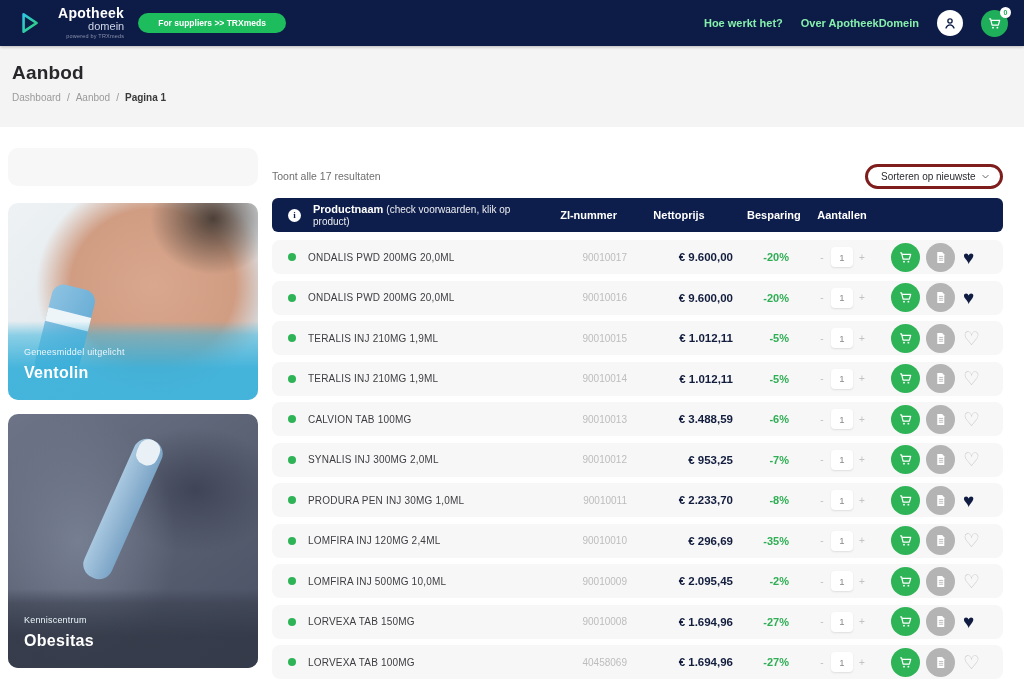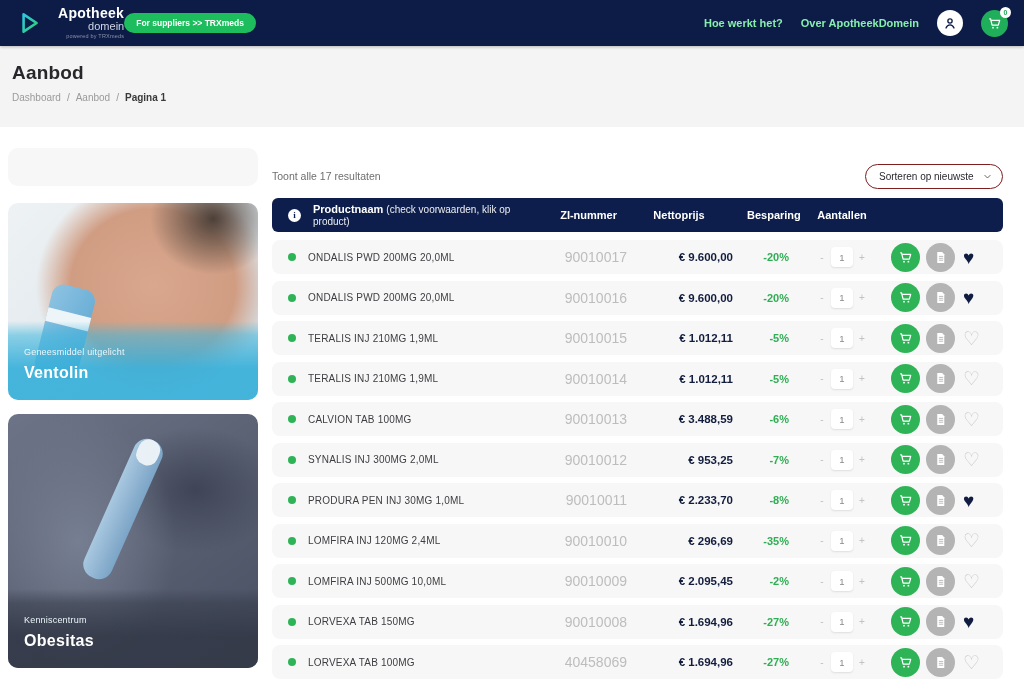--- a/index.html
+++ b/index.html
@@ -9,22 +9,22 @@
   
   .header { position:absolute; top:0; left:0; width:1024px; height:46px;
     background:#0d1b47; display:flex; align-items:center; padding:0 16px; z-index:5;
     box-shadow:0 1px 3px rgba(0,0,0,.25); }
   .logo { display:flex; align-items:center; gap:16px; }
   .logo-tri { width:26px; height:26px; }
   .logo-text { display:flex; flex-direction:column; align-items:flex-end; line-height:1; }
   .logo-line1 { color:#fff; font-size:14px; font-weight:bold; letter-spacing:.3px; }
   .logo-line2 { color:#cfd6e6; font-size:11px; margin-top:1px; }
   .logo-powered { color:#8b93ad; font-size:5.5px; margin-top:2px; letter-spacing:.2px; }
-  .supplier-pill { background:#1dbd5e; color:#fff; font-size:8.5px;
-    font-weight:bold; padding:5px 12px; border-radius:12px; cursor:pointer; }
+  .supplier-pill { margin-left:14px; background:#1dbd5e; color:#fff; font-size:8.5px;
+    font-weight:bold; padding:5px 20px; border-radius:12px; cursor:pointer; }
   .header-right { margin-left:auto; display:flex; align-items:center; gap:18px; }
   .nav-link { color:#86efac; font-size:11px; font-weight:bold; cursor:pointer; }
   .avatar-btn { width:26px; height:26px; border-radius:50%; background:#fff;
     display:flex; align-items:center; justify-content:center; cursor:pointer; }
   .cart-btn { position:relative; width:27px; height:27px; border-radius:50%;
     background:#1fae59; display:flex; align-items:center; justify-content:center; cursor:pointer; }
   .cart-badge { position:absolute; top:-3px; right:-3px; width:11px; height:11px;
     background:#fff; color:#1fae59; border-radius:50%; font-size:7px; font-weight:bold;
     display:flex; align-items:center; justify-content:center; }
 
@@ -72,21 +72,21 @@
       rgba(62,182,221,.55) 18%, rgba(56,176,218,.92) 60%); padding-top:26px; }
   .overlay-obesitas { background:linear-gradient(180deg, rgba(54,60,74,0) 0%,
       rgba(54,60,74,.55) 18%, rgba(50,56,70,.88) 60%); padding-top:26px; }
   .card-kicker { color:#eaf6fb; font-size:9px; letter-spacing:.2px; }
   .card-title { color:#fff; font-size:16px; font-weight:bold; margin-top:7px; letter-spacing:.3px; }
 
   
   .main { position:absolute; left:272px; top:163px; width:731px; }
   .results-bar { display:flex; align-items:center; justify-content:space-between; height:26px; }
   .results-count { font-size:10.5px; color:#6f6f6f; }
-  .sort-pill { width:138px; height:25px; background:#fff; border:1px solid #7f1d1d;
+  .sort-pill { width:138px; height:25px; background:#fff; border:3px solid #7f1d1d;
     border-radius:13px; display:flex; align-items:center; justify-content:space-between;
     padding:0 10px 0 13px; cursor:pointer; }
   .sort-label { font-size:10px; color:#2a2a30; }
 
   .thead { margin-top:9px; height:34px; background:#0e1e4c; border-radius:6px;
     display:flex; align-items:center; padding:0 16px; color:#fff; }
   .info-icon { width:13px; height:13px; background:#fff; color:#0e1e4c; border-radius:50%;
     font-size:9px; font-weight:bold; display:flex; align-items:center; justify-content:center;
     font-family:"Liberation Serif", serif; margin-right:12px; cursor:pointer; }
   .th-product { flex:1; font-size:11px; }
@@ -97,21 +97,21 @@
   .col-price { width:88px; text-align:center; margin-right:24px; }
   .col-save { width:42px; text-align:right; margin-right:22px; }
   .col-qty { width:62px; text-align:center; margin-right:18px; }
   .col-actions { width:96px; }
 
   .rows { margin-top:8px; }
   .prow { height:34px; background:#f7f7f7; border-radius:8px; display:flex;
     align-items:center; padding:0 16px; margin-bottom:6.5px; cursor:pointer; }
   .dot { width:8px; height:8px; border-radius:50%; background:#2eb457; margin-right:12px; flex:none; }
   .pname { flex:1; font-size:10px; color:#3d3d42; letter-spacing:.2px; }
-  .zi { width:75px; text-align:right; margin-right:18px; font-size:14px; color:#bdbdbd; }
+  .zi { width:75px; text-align:right; margin-right:18px; font-size:10px; color:#bdbdbd; }
   .price { width:88px; text-align:right; margin-right:14px; font-size:11.5px;
     font-weight:bold; color:#121d3e; }
   .save { width:42px; text-align:right; margin-right:22px; font-size:11px;
     font-weight:bold; color:#2fae54; }
   .stepper { width:62px; margin-right:18px; display:flex; align-items:center;
     justify-content:center; gap:5px; }
   .step-btn { color:#c2c2c2; font-size:10px; cursor:pointer; width:8px; text-align:center; }
   .qty-box { width:22px; height:20px; background:#fff; border-radius:4px;
     box-shadow:0 1px 2px rgba(0,0,0,.1); font-size:9.5px; color:#8a8a8a;
     display:flex; align-items:center; justify-content:center; }

